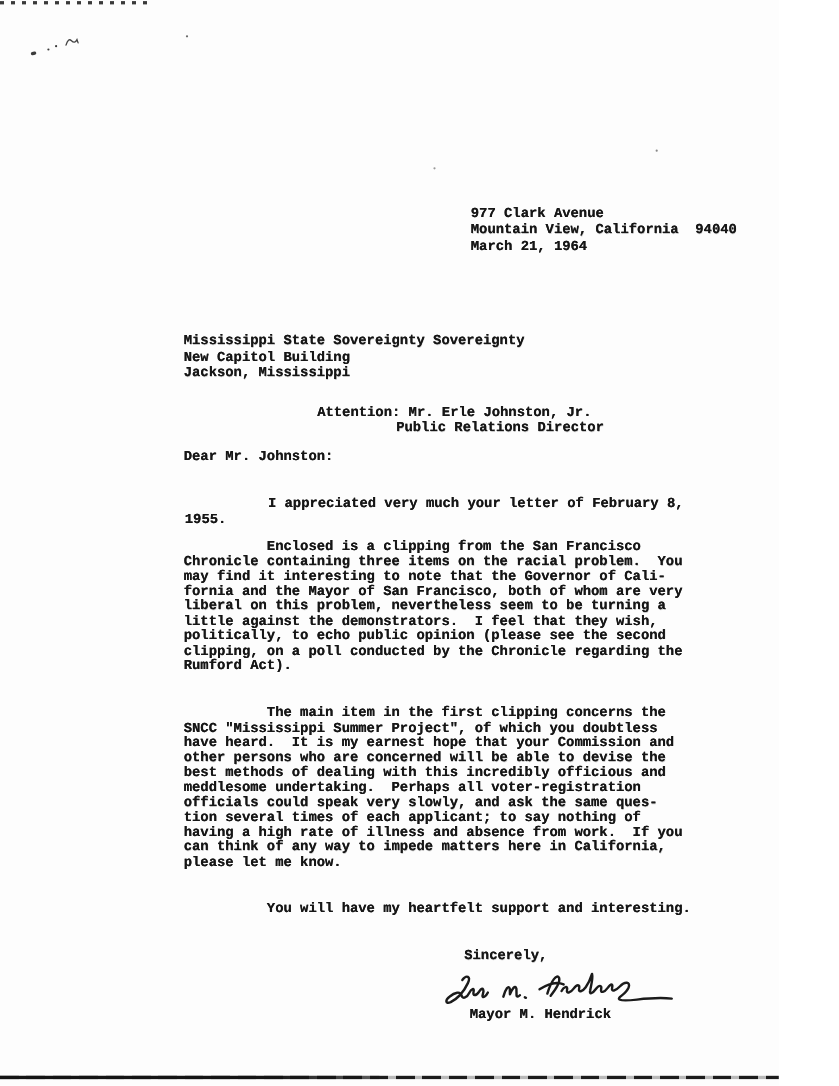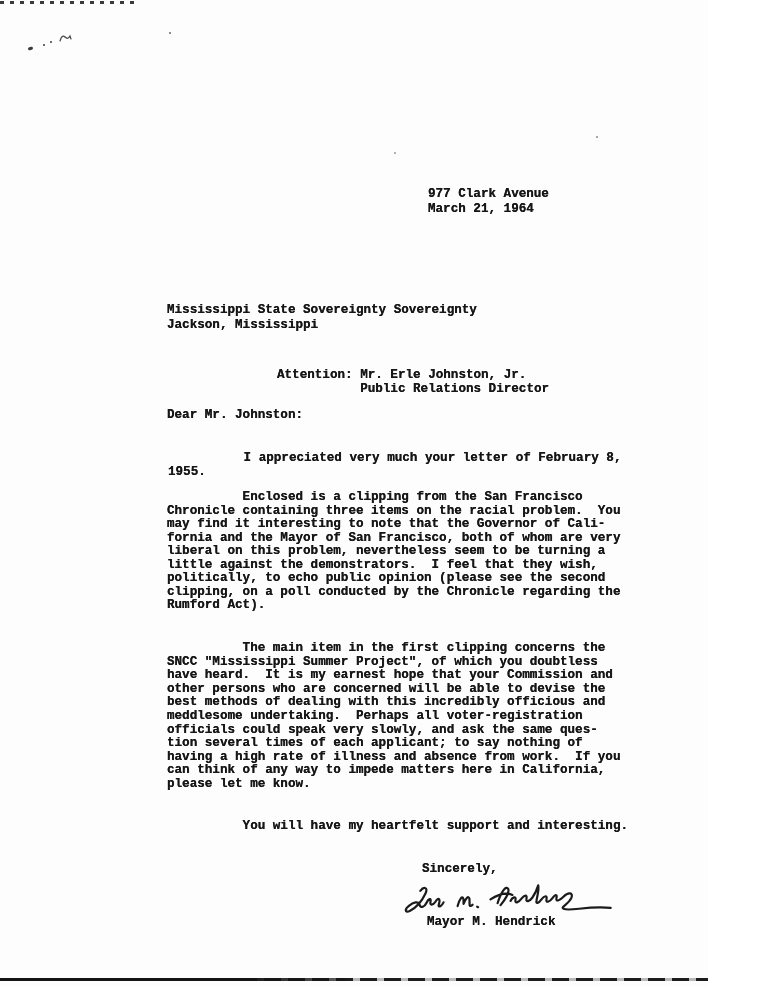--- a/index.html
+++ b/index.html
@@ -49,25 +49,25 @@
   <div class="speck" style="left:28px;top:47px;width:5px;height:3px;border-radius:2px;transform:rotate(-15deg);"></div>
   <div class="speck" style="left:43px;top:44px;width:2px;height:2px;"></div>
   <div class="speck" style="left:50px;top:41px;width:2px;height:2px;"></div>
   <svg class="sig-svg" style="left:59px;top:33px;transform:none;" width="13" height="10" viewBox="0 0 13 10">
     <path d="M1 8 Q3 1 6 4 T11 3 L12 6" fill="none" stroke="#444" stroke-width="1.2" stroke-linecap="round"></path>
   </svg>
   <div class="speck" style="left:169px;top:32px;width:2px;height:2px;background:#666;"></div>
   <div class="speck" style="left:596px;top:136px;width:2px;height:2px;background:#888;"></div>
   <div class="speck" style="left:394px;top:152px;width:2px;height:2px;background:#999;"></div>
 
-  <div class="tblock" style="left:428px;top:187px;--lh:15px;"><div class="tline">977 Clark Avenue</div><div class="tline">March 21, 1964</div></div>
+  <div class="tblock" style="left:428px;top:187px;--lh:15px;"><div class="tline">977 Clark Avenue</div><div class="tline">Mountain View, California  94040</div><div class="tline">March 21, 1964</div></div>
 
-  <div class="tblock" style="left:167px;top:303px;--lh:14.6px;"><div class="tline">Mississippi State Sovereignty Sovereignty</div><div class="tline">Jackson, Mississippi</div></div>
+  <div class="tblock" style="left:167px;top:303px;--lh:14.6px;"><div class="tline">Mississippi State Sovereignty Sovereignty</div><div class="tline">New Capitol Building</div><div class="tline">Jackson, Mississippi</div></div>
 
-  <div class="tblock" style="left:277px;top:368px;--lh:14px;"><div class="tline">Attention: Mr. Erle Johnston, Jr.</div><div class="tline">           Public Relations Director</div></div>
+  <div class="tblock" style="left:277px;top:368px;text-align:center;--lh:14px;"><div class="tline">Attention: Mr. Erle Johnston, Jr.</div><div class="tline">           Public Relations Director</div></div>
 
   <div class="tblock single" style="left:167px;top:409px;">Dear Mr. Johnston:</div>
 
   <div class="tblock" style="left:168px;top:451px;font-family:Liberation Mono, monospace;--lh:14px;"><div class="tline">          I appreciated very much your letter of February 8,</div><div class="tline">1955.</div></div>
 
   <div class="tblock" style="left:167px;top:491px;--lh:13.5px;"><div class="tline">          Enclosed is a clipping from the San Francisco</div><div class="tline">Chronicle containing three items on the racial problem.  You</div><div class="tline">may find it interesting to note that the Governor of Cali-</div><div class="tline">fornia and the Mayor of San Francisco, both of whom are very</div><div class="tline">liberal on this problem, nevertheless seem to be turning a</div><div class="tline">little against the demonstrators.  I feel that they wish,</div><div class="tline">politically, to echo public opinion (please see the second</div><div class="tline">clipping, on a poll conducted by the Chronicle regarding the</div><div class="tline">Rumford Act).</div></div>
 
   <div class="tblock" style="left:167px;top:642px;--lh:13.6px;"><div class="tline">          The main item in the first clipping concerns the</div><div class="tline">SNCC "Mississippi Summer Project", of which you doubtless</div><div class="tline">have heard.  It is my earnest hope that your Commission and</div><div class="tline">other persons who are concerned will be able to devise the</div><div class="tline">best methods of dealing with this incredibly officious and</div><div class="tline">meddlesome undertaking.  Perhaps all voter-registration</div><div class="tline">officials could speak very slowly, and ask the same ques-</div><div class="tline">tion several times of each applicant; to say nothing of</div><div class="tline">having a high rate of illness and absence from work.  If you</div><div class="tline">can think of any way to impede matters here in California,</div><div class="tline">please let me know.</div></div>
 
   <div class="tblock" style="left:167px;top:820px;--lh:13.5px;"><div class="tline">          You will have my heartfelt support and interesting.</div></div>

